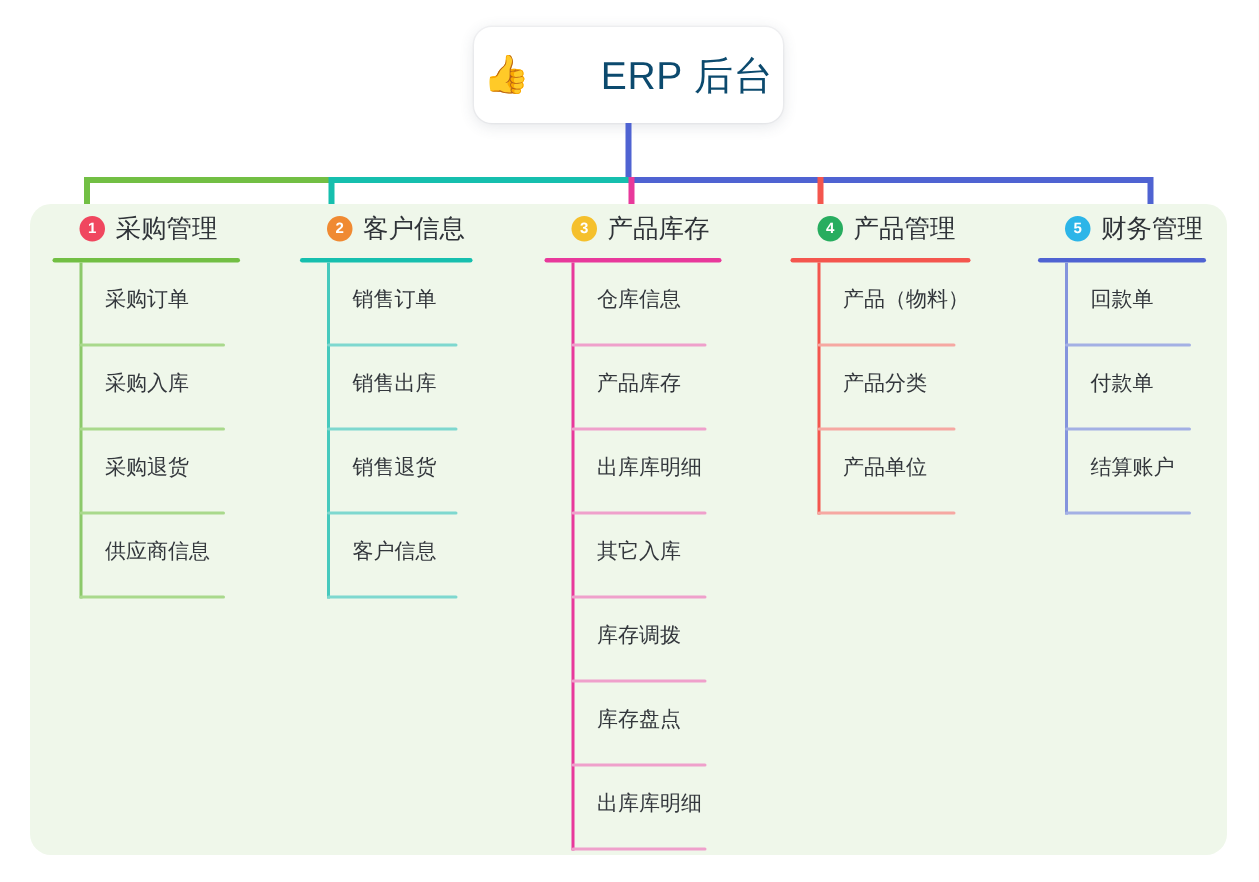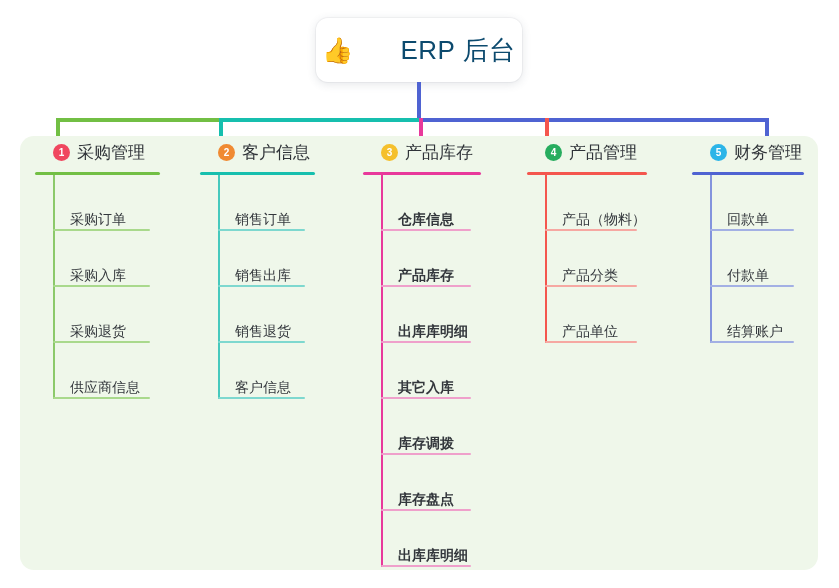--- a/index.html
+++ b/index.html
@@ -54,21 +54,21 @@
     display: flex; align-items: center; justify-content: center;
     flex: 0 0 auto;
   }
   .col-title { font-size: 17px; color: #2f3338; white-space: nowrap; }
   .head-rule { height: 3px; border-radius: 2px; margin-top: 4px; }
 
   .leaves { position: relative; margin-top: 0; }
   .spine { position: absolute; left: 18px; top: 0; width: 2px; }
   .leaf { position: relative; height: 56px; }
   .leaf-label {
-    position: absolute; left: 35px; top: 36px;
+    position: absolute; left: 35px; top: 16px;
     font-size: 14px; color: #33373c; white-space: nowrap;
   }
   .leaf-rule {
     position: absolute; left: 18px; bottom: 0;
     height: 1.6px; border-radius: 1px;
   }
 </style>
 </head>
 <body>
 
@@ -145,21 +145,21 @@
             <div class="leaf-rule" style="background: rgb(126, 216, 207); width: 87px;"></div>
           </div>
         </div>
       </div>
       <div class="col" style="left: 343px; width: 118px;">
         <div class="col-head">
           <span class="badge" style="background: rgb(245, 192, 44);">3</span>
           <span class="col-title">产品库存</span>
         </div>
         <div class="head-rule" style="background: rgb(232, 57, 155); width: 118px;"></div>
-        <div class="leaves" style="height: 360px; font-weight: bold;">
+        <div class="leaves" style="height: 360px;">
           <div class="spine" style="background: rgb(232, 57, 155); height: 392px;"></div>
           <div class="leaf">
             <span class="leaf-label">仓库信息</span>
             <div class="leaf-rule" style="background: rgb(239, 160, 203); width: 90px;"></div>
           </div>
           <div class="leaf">
             <span class="leaf-label">产品库存</span>
             <div class="leaf-rule" style="background: rgb(239, 160, 203); width: 90px;"></div>
           </div>
           <div class="leaf">

